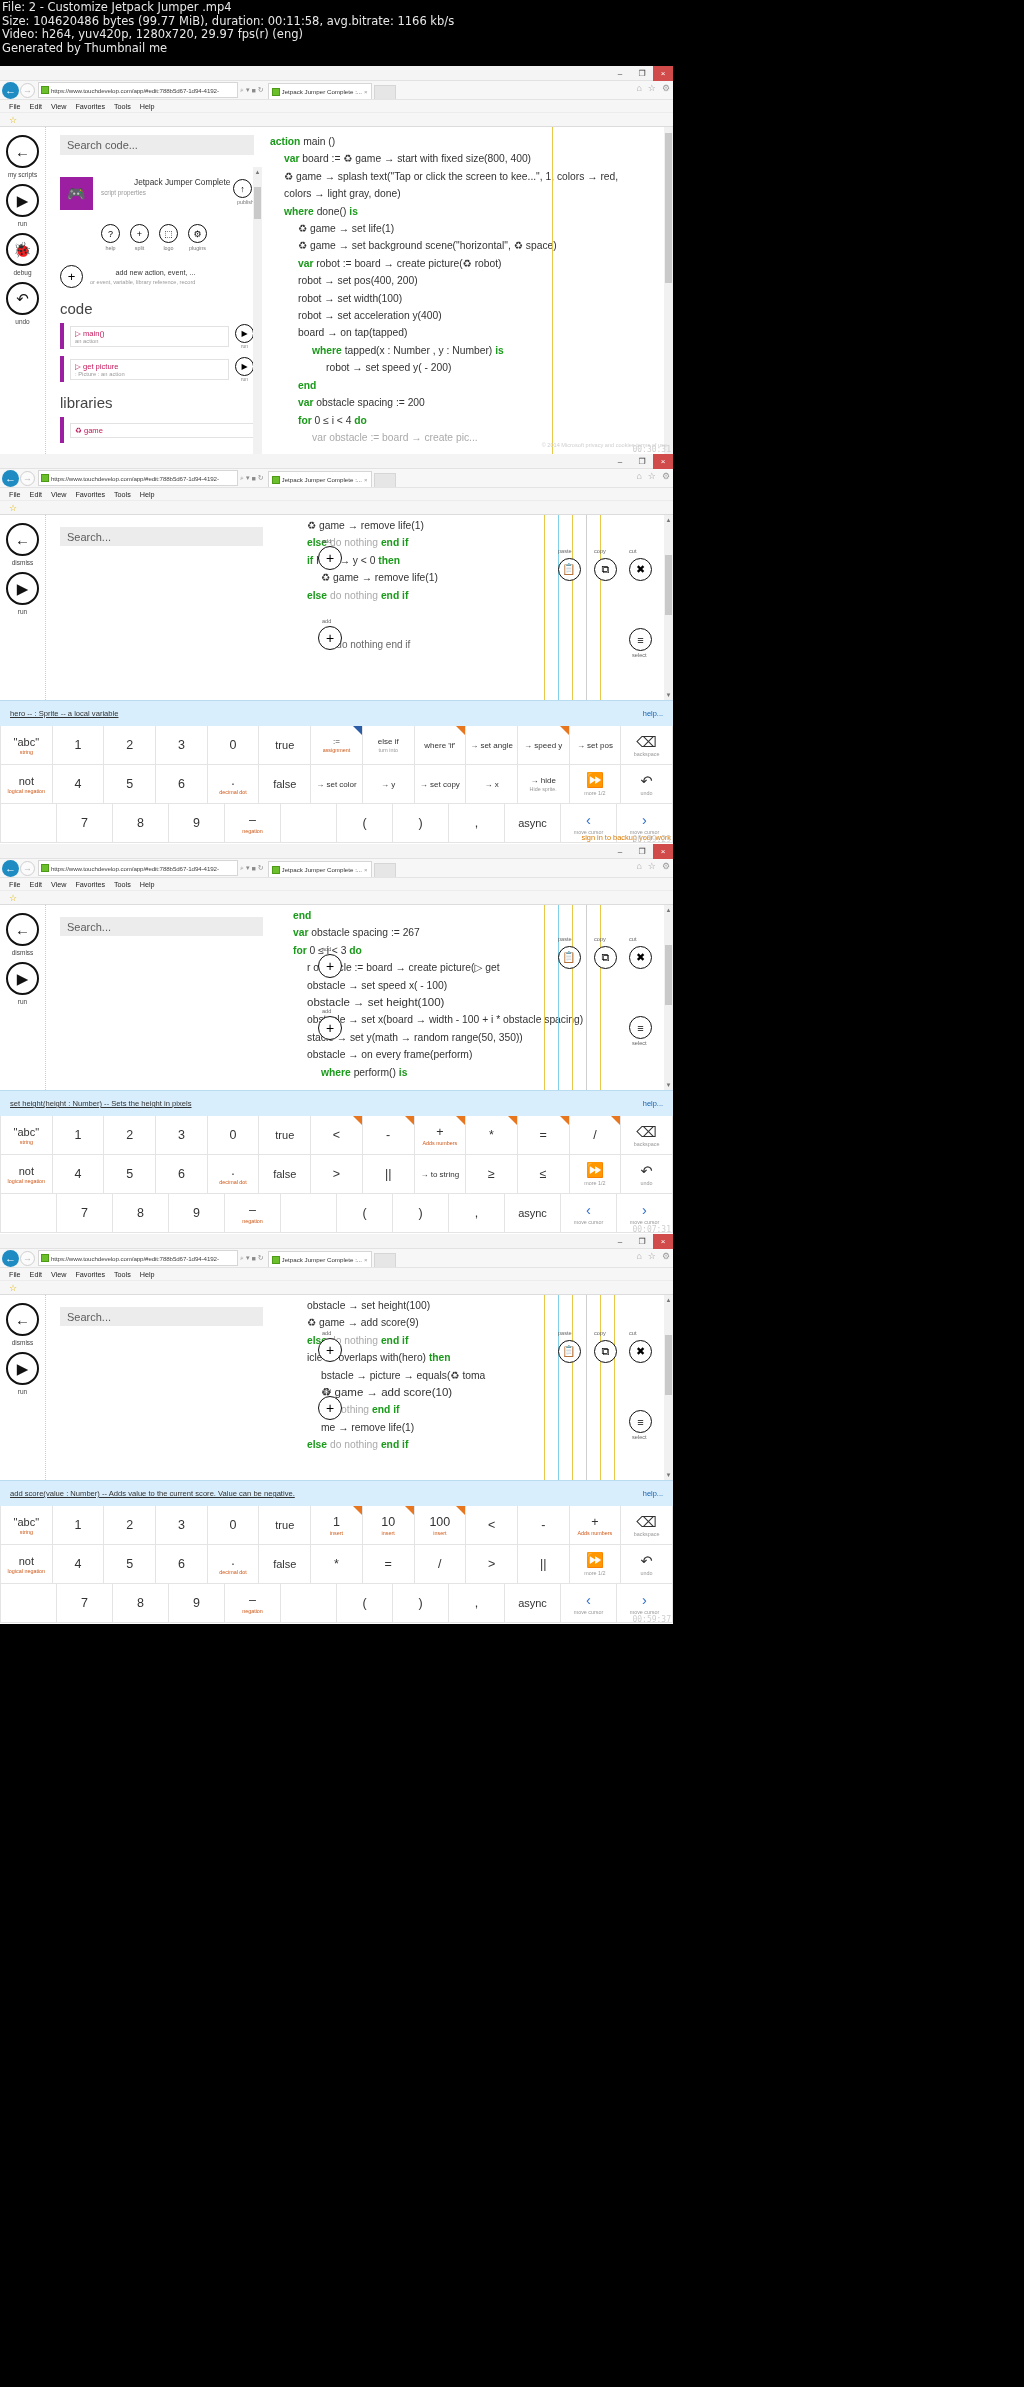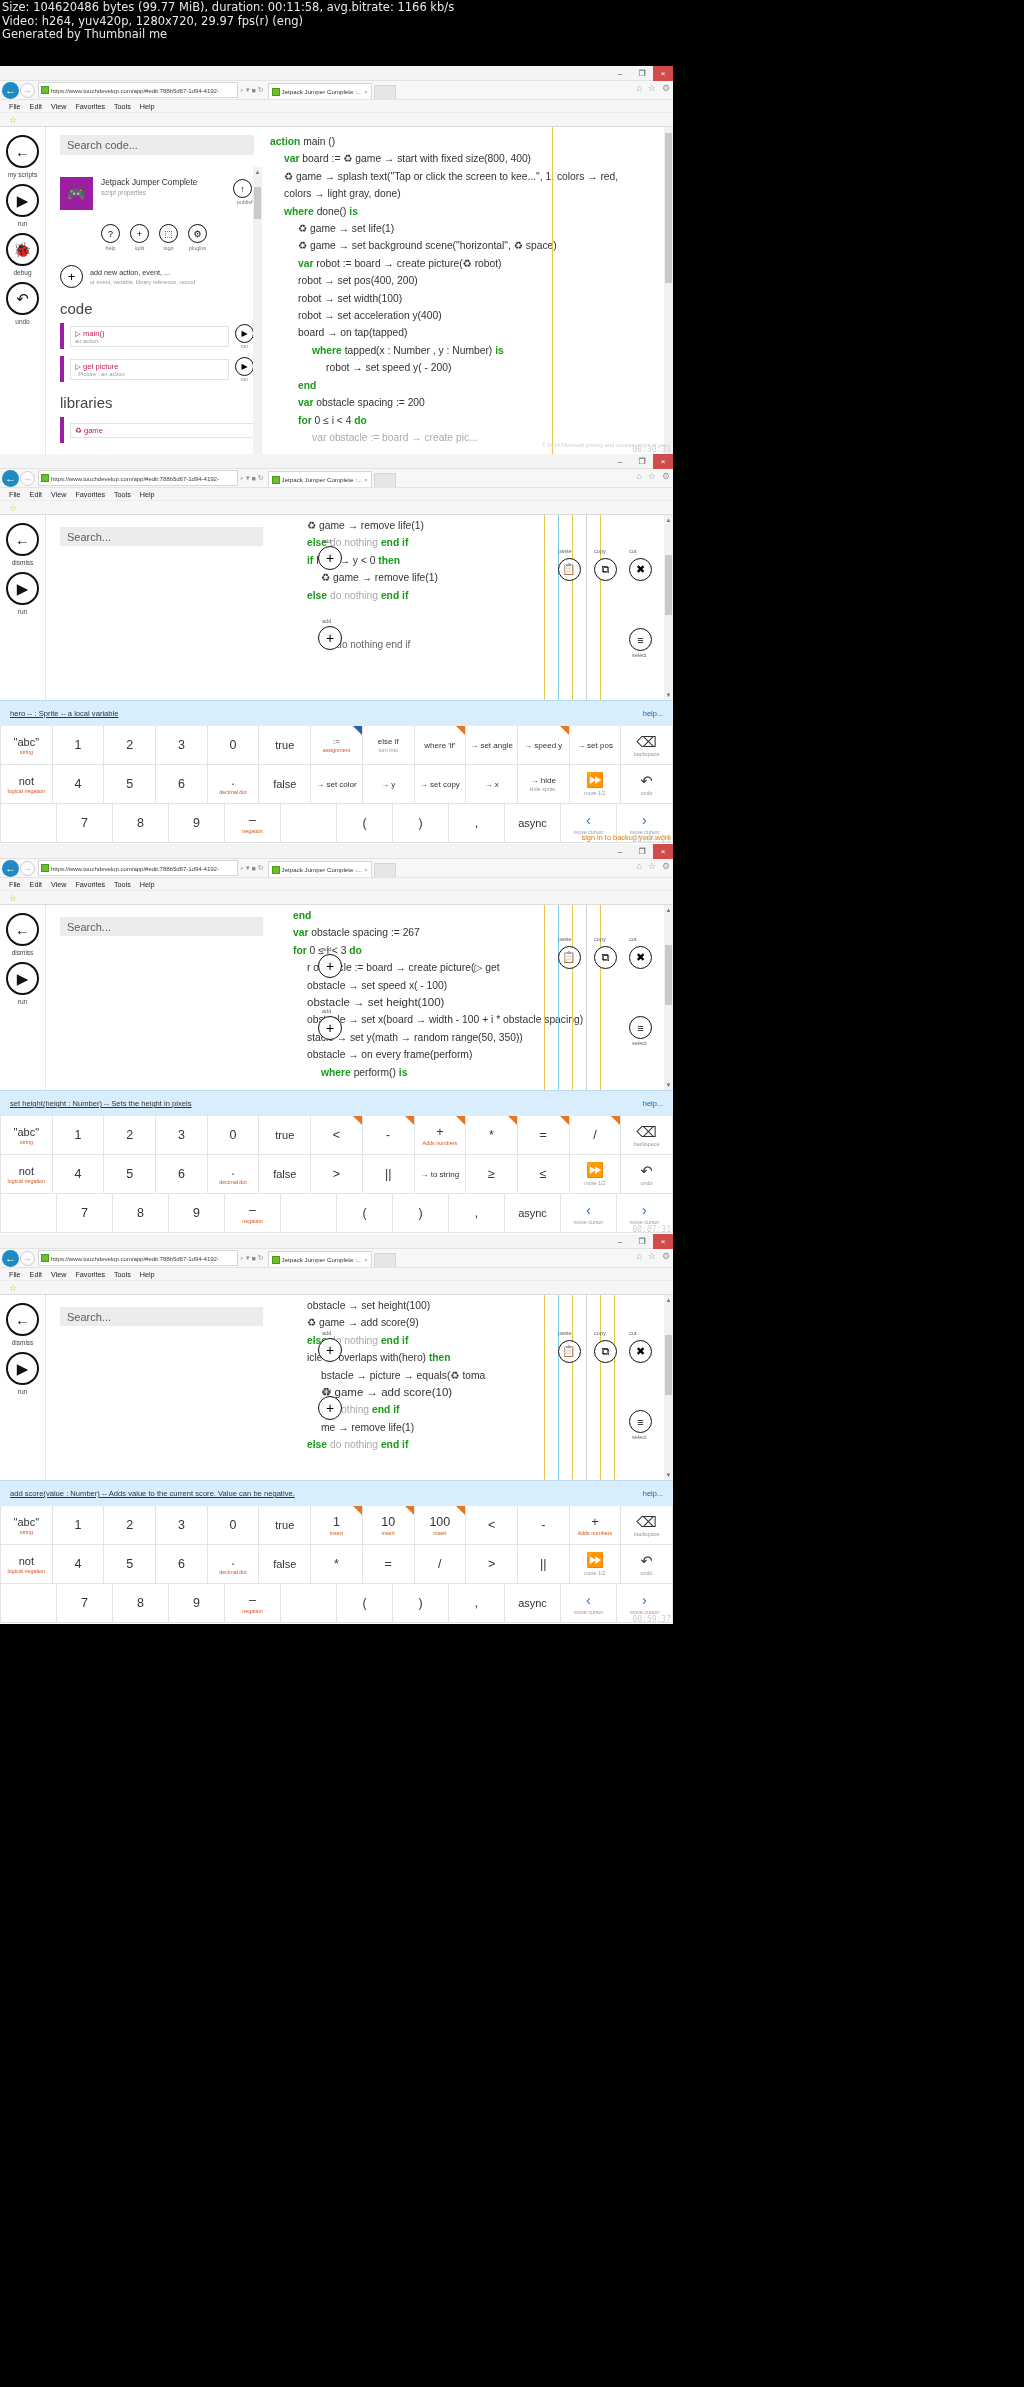--- a/index.html
+++ b/index.html
@@ -77,34 +77,34 @@
              display:flex; align-items:center; justify-content:center; font-size:15px; color:#111; }
   .raillbl { font-size:6.5px; color:#444; margin-bottom:3px; }
 
   
   .midcol { width:216px; flex:0 0 216px; background:#fff; position:relative; padding:8px 8px 0 14px; }
   .searchbox { background:#ececec; height:20px; display:flex; align-items:center; padding-left:7px;
                font-size:11px; color:#5c5c5c; }
   .scriptcard { display:flex; gap:8px; margin-top:22px; align-items:flex-start; }
   .scriptlogo { width:33px; height:33px; background:#9b1fa0; color:#fff; display:flex;
                 align-items:center; justify-content:center; font-size:15px; flex:0 0 auto; }
-  .scriptname { font-size:8.3px; color:#333; }
+  .scriptname { font-size:8.3px; color:#333;margin-left:33px; }
   .scriptsub { font-size:6.3px; color:#999; margin-top:2px; }
   .pubbtn { position:absolute; right:10px; top:52px; width:19px; height:19px; border-radius:50%;
             border:1.4px solid #111; display:flex; align-items:center; justify-content:center; font-size:9px; }
   .publbl { position:absolute; right:8px; top:72px; font-size:5.4px; color:#777; }
   .roundrow { display:flex; gap:10px; justify-content:center; margin-top:14px; padding-right:6px; }
   .rbtn { text-align:center; }
   .rbtn .c { width:19px; height:19px; border-radius:50%; border:1.4px solid #111; display:flex;
              align-items:center; justify-content:center; font-size:9px; margin:0 auto; }
   .rbtn .t { font-size:5.4px; color:#777; margin-top:2px; }
   .addrow { display:flex; gap:7px; margin-top:14px; align-items:center; }
   .addcircle { width:23px; height:23px; border-radius:50%; border:1.6px solid #111;
                display:flex; align-items:center; justify-content:center; font-size:13px; flex:0 0 auto; }
-  .addtxt1 { font-size:7.2px; color:#333; }
+  .addtxt1 { font-size:7.2px; color:#333;text-align:right; }
   .addtxt2 { font-size:5.6px; color:#9a9a9a; margin-top:2px; }
   .sectitle { font-size:15px; color:#444; margin:12px 0 6px 0; }
   .declrow { display:flex; align-items:center; gap:6px; margin-bottom:7px; }
   .declbar { width:4px; height:26px; background:#9b1fa0; flex:0 0 auto; }
   .declbox { flex:1; border:1px solid #e2e2e2; padding:2px 4px; }
   .declname { font-size:7.6px; color:#c2185b; }
   .declsub { font-size:5.8px; color:#9a9a9a; }
   .runcirc { width:19px; height:19px; border-radius:50%; border:1.4px solid #111; display:flex;
              align-items:center; justify-content:center; font-size:8px; flex:0 0 auto; }
   .runlbl { font-size:5px; color:#888; text-align:center; }
@@ -165,20 +165,21 @@
 
   .frame-num { position:absolute; right:2px; bottom:0px; font-size:8px; color:#cfcfcf;
                font-family:"DejaVu Sans Mono", monospace; }
 
   .signin { position:absolute; right:2px; bottom:2px; font-size:7.4px; color:#d97a00; }
 </style>
 </head>
 <body>
 
 <div class="vidinfo">
+  <div>File: 2 - Customize Jetpack Jumper  .mp4</div>
   <div>Size: 104620486 bytes (99.77 MiB), duration: 00:11:58, avg.bitrate: 1166 kb/s</div>
   <div>Video: h264, yuv420p, 1280x720, 29.97 fps(r) (eng)</div>
   <div>Generated by Thumbnail me</div>
 </div>
 
 <div id="frames-root">
     <div class="frame-wrap">
       <div class="frame">
         <div>
           <div class="titlebar">

